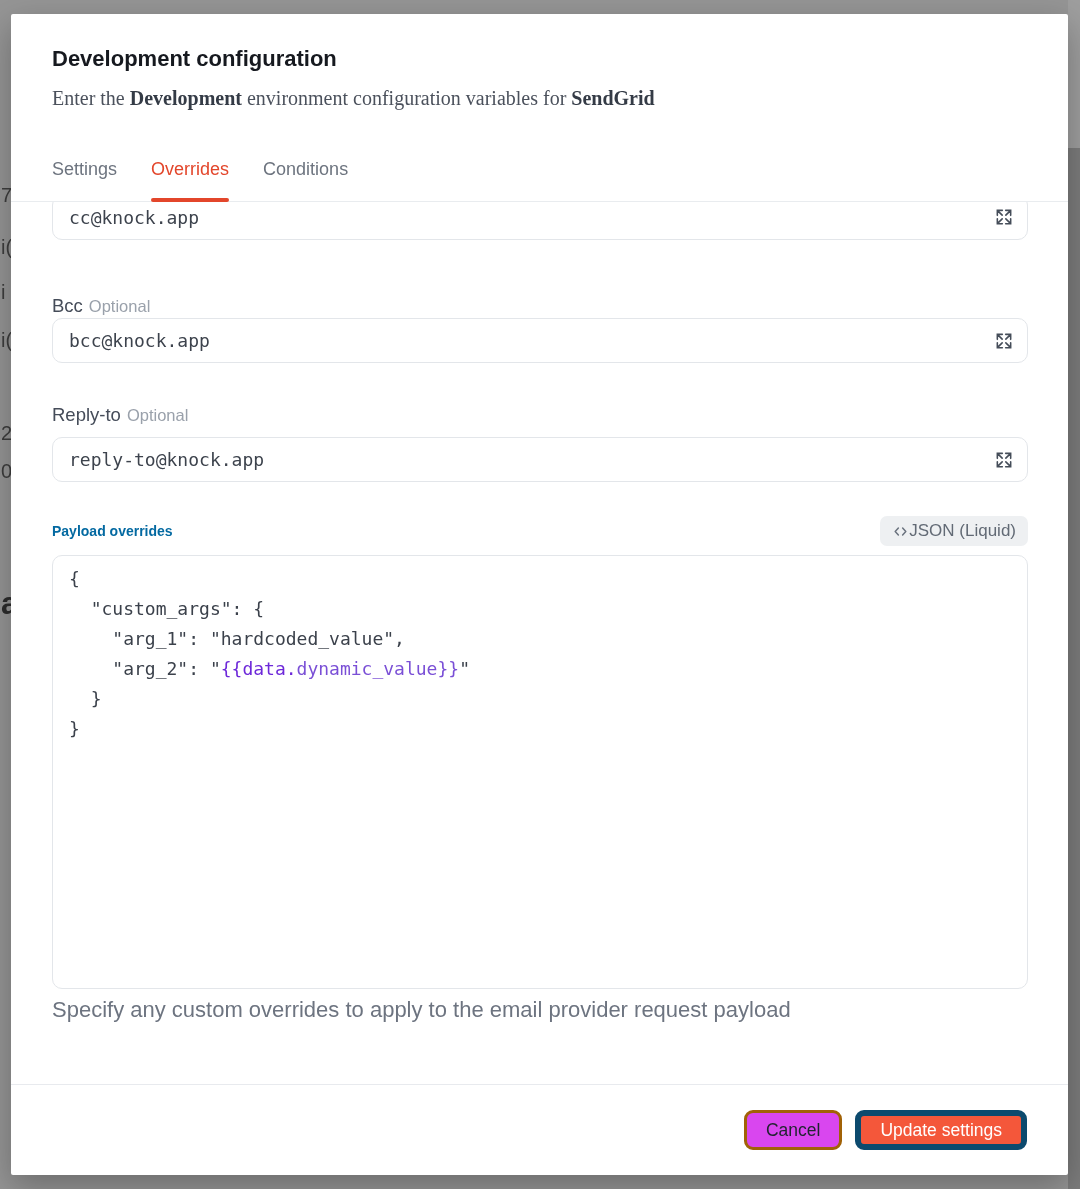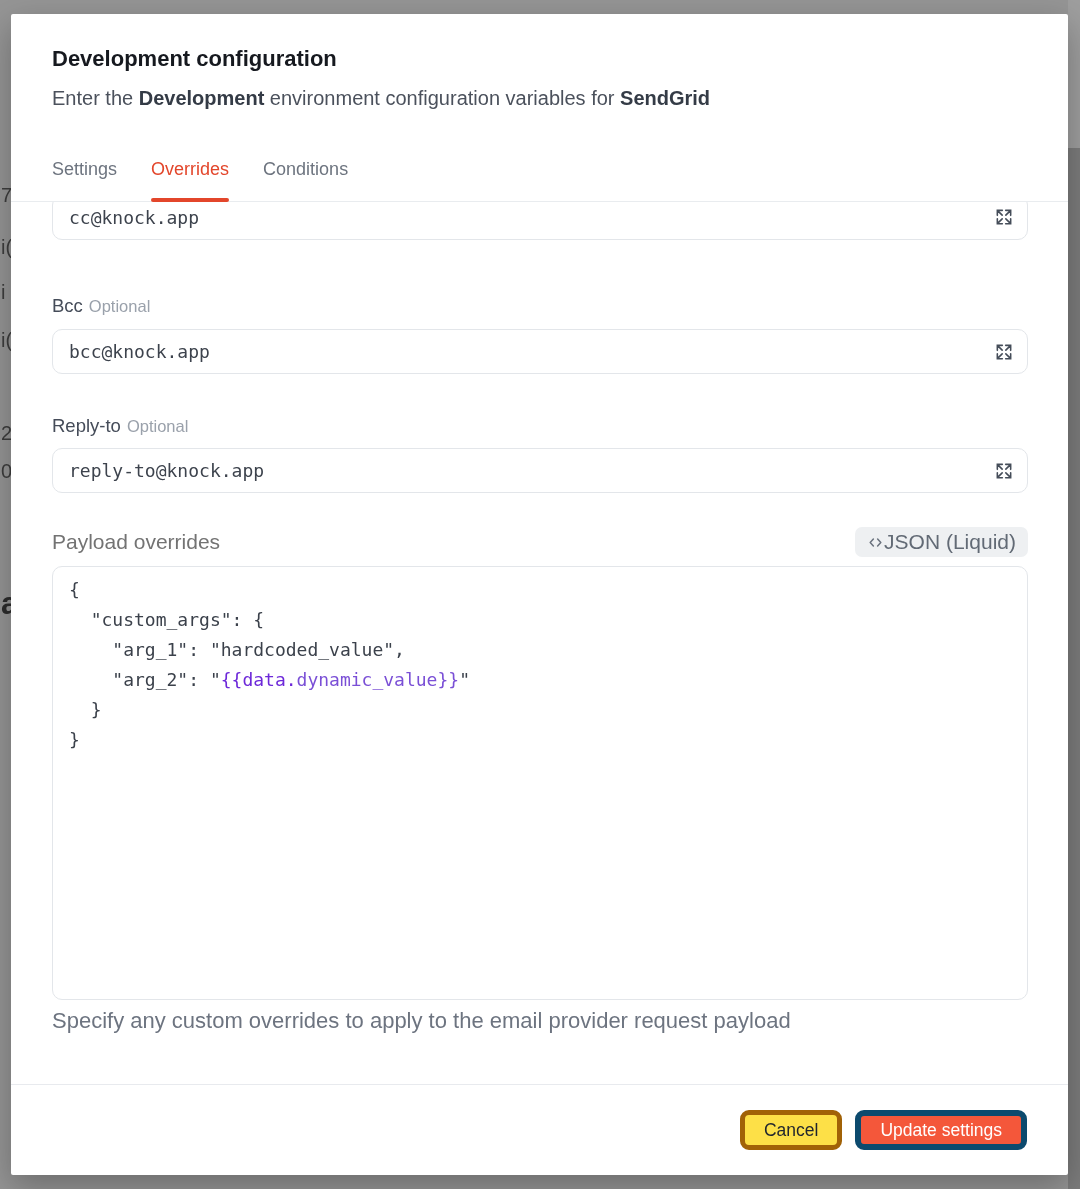--- a/index.html
+++ b/index.html
@@ -10,63 +10,63 @@
   .f1{top:184px}.f2{top:236px}.f3{top:281px}.f4{top:329px}.f5{top:422px}.f6{top:460px}
   .f7{top:586px;font-weight:700;font-size:31px;color:#2c2c2c}
   .bg-scrollbar{position:absolute;right:0;top:148px;bottom:0;width:12px;background:#7c7c7c;}
   .bg-scrollbar-top{position:absolute;right:0;top:0;width:12px;height:148px;background:#9e9e9e;}
 
   
   .modal{position:absolute;left:11px;top:14px;width:1057px;height:1161px;background:#fff;
     border-radius:2px;box-shadow:0 12px 34px rgba(0,0,0,.28);display:flex;flex-direction:column;}
   .hdr{padding:0 41px;}
   .title{margin-top:30px;font-size:22px;font-weight:700;color:#16191f;line-height:30px;}
-  .subtitle{margin-top:10px;font-size:20px;color:#4b515c;line-height:28px;}
+  .subtitle{margin-top:10px;font-size:20px;color:#4b515c;line-height:28px;font-family:Liberation Serif, serif;}
   .subtitle b{color:#343b46;}
   .tabs{margin-top:42px;padding:0 41px;display:flex;gap:34px;border-bottom:1px solid #e9ecef;}
   .tab{font-size:18px;line-height:30px;color:#6d747f;padding-bottom:17px;position:relative;cursor:pointer;}
   .tab.active{color:#e3462b;}
   .tab.active::after{content:"";position:absolute;left:0;right:0;bottom:-1px;height:4px;
     background:#e3462b;border-radius:3px;}
 
   
   .content{flex:1;overflow:hidden;padding:0 40px 0 41px;position:relative;}
   .input-wrap{position:relative;}
   .input-wrap input{width:100%;box-sizing:border-box;height:45px;border:1px solid #e3e6ea;
     border-radius:10px;padding:0 44px 0 16px;font-family:"DejaVu Sans Mono",monospace;
     font-size:18px;color:#3d434d;background:#fff;outline:none;}
   .cc-wrap{margin-top:-7px;}
   .expand-btn{position:absolute;right:12px;top:50%;transform:translateY(-50%);border:0;background:none;
     padding:2px;cursor:pointer;line-height:0;}
   .cc-wrap .expand-btn{top:auto;bottom:11px;transform:none;}
   .field-label{margin-top:54px;font-size:18.5px;line-height:24px;color:#454c59;font-weight:500;}
   .field-label .opt{font-size:16.5px;color:#9aa1ab;font-weight:400;margin-left:6px;}
   .lbl2{margin-top:40px;}
-  .input-row{margin-top:11px;}
+  .input-row{}
   .input-row2{margin-top:10px;}
 
   .payload-row{margin-top:34px;display:flex;align-items:center;justify-content:space-between;height:30px;}
-  .payload-label{font-size:21px;color:#737373;font-weight:400;}
+  .payload-label{font-size:14px;color:#0369a1;font-weight:700;}
   .badge{display:inline-flex;align-items:center;gap:0;background:#eef0f2;border-radius:7px;
-    height:30px;padding:0 12px;font-size:21px;color:#626a75;}
+    height:30px;padding:0 12px;font-size:17px;color:#626a75;}
 
   .code-box{margin-top:9px;height:434px;box-sizing:border-box;border:1px solid #e3e6ea;border-radius:10px;
     overflow:hidden;background:#fff;}
   .code{margin:0;padding:8px 16px;font-family:"DejaVu Sans Mono",monospace;font-size:18px;
     line-height:30px;color:#3b414b;white-space:pre;}
   .tok-b{color:#6d28d9;}
   .tok-p{color:#7a4fd6;}
   .helper{margin-top:10px;font-size:22px;color:#6d7480;line-height:22px;}
 
   
   .footer{height:91px;border-top:1px solid #e8eaee;display:flex;align-items:center;
     justify-content:flex-end;gap:13px;padding:0 41px;box-sizing:border-box;}
   .btn{font-family:"Liberation Sans",sans-serif;font-size:17.5px;border-radius:9px;cursor:pointer;
     height:40px;padding:0 19px;display:inline-flex;align-items:center;}
-  .btn-cancel{background:#fde047;border:5px solid #a16207;color:#1f242e;}
+  .btn-cancel{background:#d946ef;border:3px solid #a16207;color:#1f242e;}
   .btn-primary{background:#f4573a;border:6px solid #0c4a6e;color:#fff;}
 </style>
 </head>
 <body>
 
 <div>
   <div class="bg-left-strip">
     <span class="frag f1">7</span>
     <span class="frag f2">i(</span>
     <span class="frag f3">i</span>

